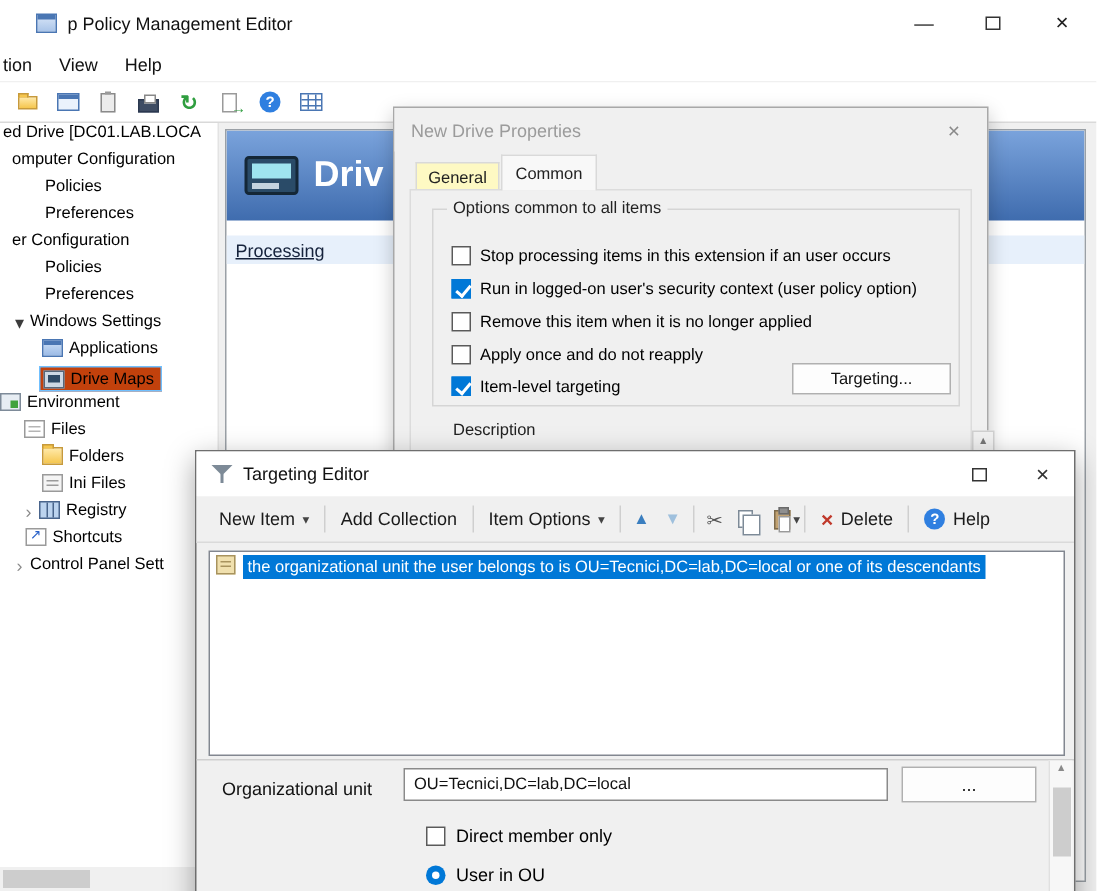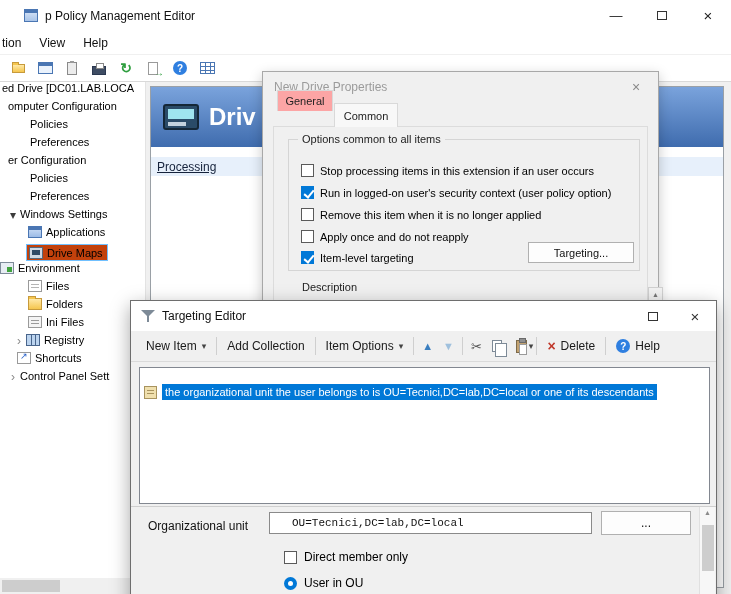--- a/index.html
+++ b/index.html
@@ -83,21 +83,21 @@
   .cb.checked{background:#0078d7;border-color:#0078d7}
   .cb.checked::after{content:"";position:absolute;left:4px;top:1px;width:4px;height:8px;border:solid #fff;border-width:0 2px 2px 0;transform:rotate(40deg)}
   .radio{width:13px;height:13px;border-radius:50%;background:#0078d7;display:inline-block;position:relative;flex:none}
   .radio::after{content:"";position:absolute;left:4px;top:4px;width:5px;height:5px;border-radius:50%;background:#fff}
 
   
   #props{left:262px;top:71px;width:397px;height:250px;border:1px solid #a8a8a8;box-shadow:0 4px 12px rgba(0,0,0,.22);z-index:10}
   #props .dlg-title-text{position:absolute;left:11px;top:8px;color:#9b9b9b;font-size:12px}
   #props .close{right:8px;width:28px;color:#8a8a8a;font-size:14px}
   .tab{position:absolute;font-size:11px;display:flex;align-items:center;justify-content:center;border:1px solid #d9d9d9;border-bottom:none;background:#f0f0f0;color:#222}
-  .tab.inactive{left:14px;top:18px;width:56px;height:21px;background:#fca5a5}
+  .tab.inactive{left:14px;top:36px;width:56px;height:21px;background:#fef9c3}
   .tab.active{left:71px;top:31px;width:64px;height:24px;background:#f8f8f8;z-index:2}
   .tabpage{position:absolute;left:10px;right:10px;top:54px;bottom:8px;border:1px solid #dcdcdc;background:#f0f0f0}
   .groupbox{position:absolute;left:14px;top:12px;width:352px;height:132px;border:1px solid #d5d5d5}
   .groupbox .gtitle{position:absolute;left:9px;top:-7px;background:#f0f0f0;padding:0 4px;font-size:11px;color:#222}
   .opt{position:absolute;left:12px;display:flex;align-items:center;gap:6px;font-size:11px;white-space:nowrap}
   #targeting-btn{position:absolute;left:239px;top:102px;width:106px;height:21px}
   .desc-label{position:absolute;left:28px;top:154px;font-size:11px;color:#222}
   .scroll-stub{position:absolute;left:374px;top:160px;width:15px;height:14px;background:#f1f1f1;border:1px solid #d0d0d0;display:flex;align-items:center;justify-content:center;font-size:7px;color:#777}
 
   
@@ -116,27 +116,27 @@
   .arrow-up{color:#3a7ebf;font-size:11px;padding:0 5px}
   .arrow-down{color:#9fc0dd;font-size:11px;padding:0 5px}
   .ico-cut{font-size:13px;color:#555;padding:0 5px}
   .ico-copy{width:10px;height:12px;border:1px solid #7d8a97;background:#fff;position:relative;margin:0 8px 0 5px}
   .ico-copy::after{content:"";position:absolute;left:2px;top:2px;width:10px;height:12px;border:1px solid #7d8a97;background:#fff}
   .ico-paste{width:11px;height:13px;background:#c2a271;border:1px solid #7d6a4a;position:relative;margin:0 2px 0 6px}
   .ico-paste::before{content:"";position:absolute;left:2px;top:-3px;width:5px;height:3px;background:#8f8f8f;border:1px solid #6a6a6a}
   .ico-paste::after{content:"";position:absolute;left:2px;top:3px;width:6px;height:9px;background:#fff;border:1px solid #9a9a9a}
   .del-x{color:#c0392b;font-weight:bold;font-size:14px}
   .tlist{position:absolute;left:8px;top:66px;width:571px;height:137px;background:#fff;border:1px solid #828790;overflow:hidden}
-  .titem{display:flex;align-items:center;margin-top:16px}
+  .titem{display:flex;align-items:flex-start;margin-top:2px}
   .ico-ou{width:13px;height:13px;background:#f0e0ae;border:1px solid #a8935e;position:relative;flex:none;margin:0 5px 0 4px}
   .ico-ou::before{content:"";position:absolute;left:2px;top:3px;right:2px;height:1px;background:#a8935e;box-shadow:0 3px 0 #a8935e}
   .titem .txt{background:#0078d7;color:#fff;font-size:11px;padding:2px 3px;white-space:nowrap;overflow:hidden}
   .tdivider{position:absolute;left:0;right:0;top:205px;border-top:1px solid #cfcfcf}
   .ou-label{position:absolute;left:17px;top:218px;font-size:12px;color:#111}
-  .ou-input{position:absolute;left:138px;top:211px;width:323px;height:22px;border:1px solid #8a8a8a;background:#fff;font-family:Liberation Mono, monospace;font-size:11px;padding:2px 22px;color:#111}
+  .ou-input{position:absolute;left:138px;top:211px;width:323px;height:22px;border:1px solid #8a8a8a;background:#fff;font-family:Liberation Sans, sans-serif;font-size:11px;padding:2px 6px;color:#111}
   #browse-btn{position:absolute;left:470px;top:210px;width:90px;height:24px;font-size:12px}
   .dm-row{position:absolute;left:153px;top:249px;display:flex;align-items:center;gap:7px;font-size:12px}
   .uo-row{position:absolute;left:153px;top:275px;display:flex;align-items:center;gap:7px;font-size:12px}
   .vscroll{position:absolute;right:1px;top:206px;bottom:1px;width:16px;background:#f7f7f7;border-left:1px solid #e0e0e0}
   .vscroll .sarrow{position:absolute;left:0;right:0;top:2px;text-align:center;font-size:7px;color:#8a8a8a}
   .vscroll .thumb{position:absolute;left:2px;top:18px;width:12px;height:46px;background:#cdcdcd}
 </style>
 </head>
 <body>
 
@@ -215,21 +215,21 @@
   <div class="trow" style="padding-left:26px">
       <span class="tsel">
         <span class="tico i-drive"></span>
         <span>Drive Maps</span>
       </span>
     </div>
   <div class="trow" style="">
       <span class="tico i-env"></span>
       <span>Environment</span>
     </div>
-  <div class="trow" style="padding-left:28px">
+  <div class="trow" style="padding-left:16px">
       <span class="tico i-files"></span>
       <span>Files</span>
     </div>
   <div class="trow" style="padding-left:28px">
       <span class="tico i-folder"></span>
       <span>Folders</span>
     </div>
   <div class="trow" style="padding-left:28px">
       <span class="tico i-ini"></span>
       <span>Ini Files</span>

